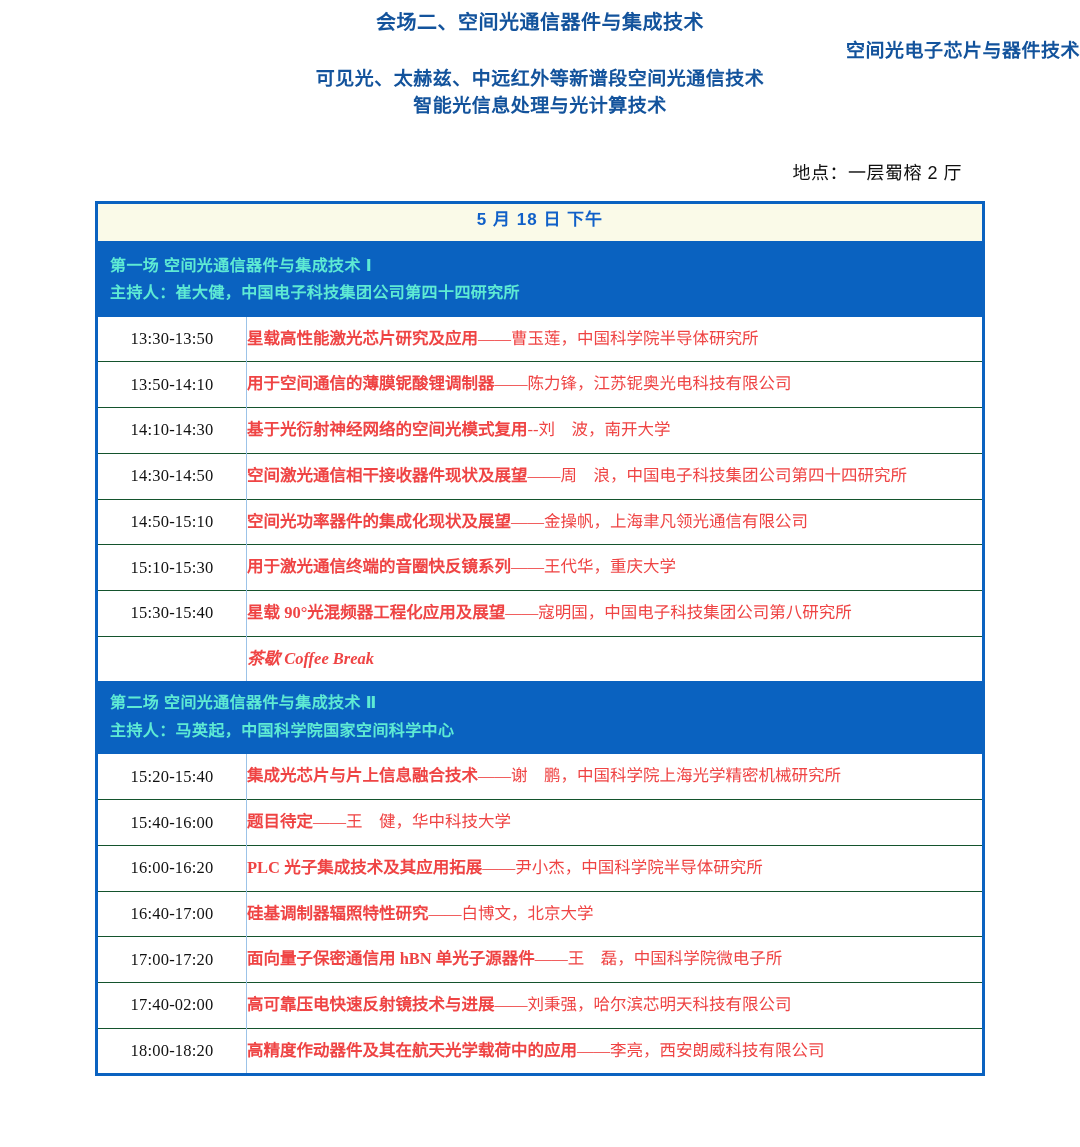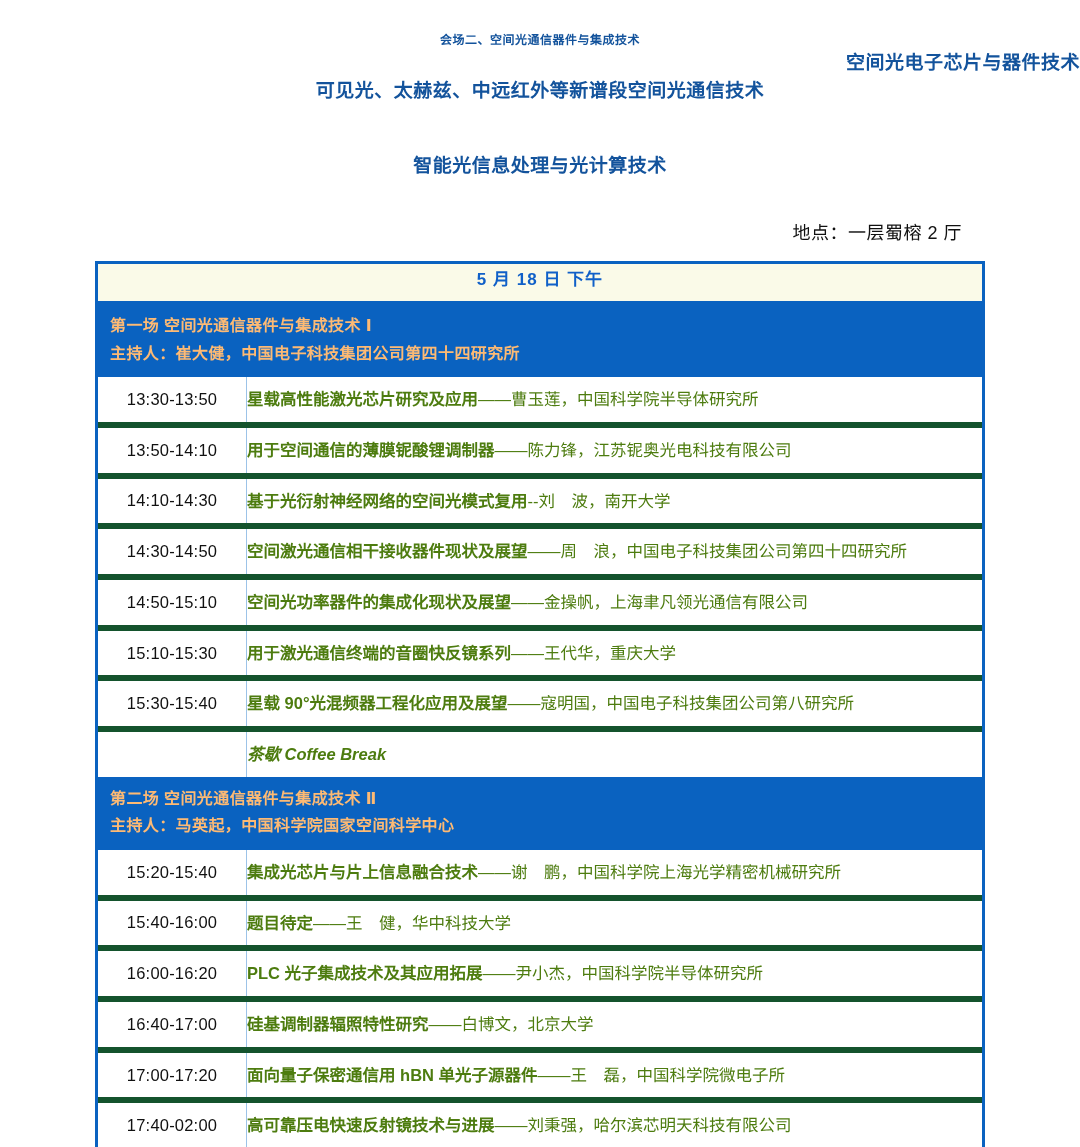--- a/index.html
+++ b/index.html
@@ -26,24 +26,24 @@
   .heading {
     padding-top: 8px;
     text-align: center;
   }
   .heading-line {
     color: #13539C;
     font-weight: bold;
     line-height: 1.45;
     letter-spacing: 0.5px;
   }
-  .heading-line.l1 { font-size: 12px; margin-top: 24px; }
+  .heading-line.l1 { font-size: 20px; }
   .heading-line.l2 { font-size: 19px; text-align: right; }
   .heading-line.l3 { font-size: 19px; }
-  .heading-line.l4 { font-size: 19px; margin-top: 48px; }
+  .heading-line.l4 { font-size: 19px; }
 
   
   .venue-row {
     margin-top: 38px;
     padding-right: 118px;
     text-align: right;
   }
   .venue-text {
     font-size: 18px;
     color: #111111;
@@ -65,59 +65,60 @@
     font-weight: bold;
     font-size: 17px;
     text-align: center;
     padding: 1px 0 11px;
     letter-spacing: 1px;
     border-bottom: 3px solid #0A62C0;
   }
 
   .session-band {
     background: #0A62C0;
-    color: #fdba74;
+    color: #5eead4;
     padding: 8px 12px 10px 12px;
   }
   .session-band .band-line {
     font-weight: bold;
     font-size: 16px;
     line-height: 1.72;
     letter-spacing: 0.4px;
     white-space: nowrap;
   }
 
   table.rows {
     width: 100%;
     border-collapse: collapse;
     table-layout: fixed;
+    font-family: Liberation Serif, serif;
   }
   table.rows td {
-    border-top: 6px solid #14532d;
+    border-top: 1px solid #14532d;
     vertical-align: middle;
     padding: 9px 0;
   }
   table.rows tr:first-child td {
     border-top: none;
   }
   td.time {
     width: 148px;
     text-align: center;
     font-size: 16.5px;
     color: #111;
     border-right: 1px solid #9CC3E8;
     letter-spacing: 0.2px;
     white-space: nowrap;
   }
   td.topic {
     padding-left: 12px;
     padding-right: 8px;
     font-size: 16.5px;
     line-height: 1.62;
-    color: #4d7c0f;
+    color: #ef4444;
   }
   td.topic .t-title {
     font-weight: bold;
   }
   td.topic .t-rest {
     font-weight: normal;
   }
   td.topic.break-cell {
     font-weight: bold;
     font-style: italic;

